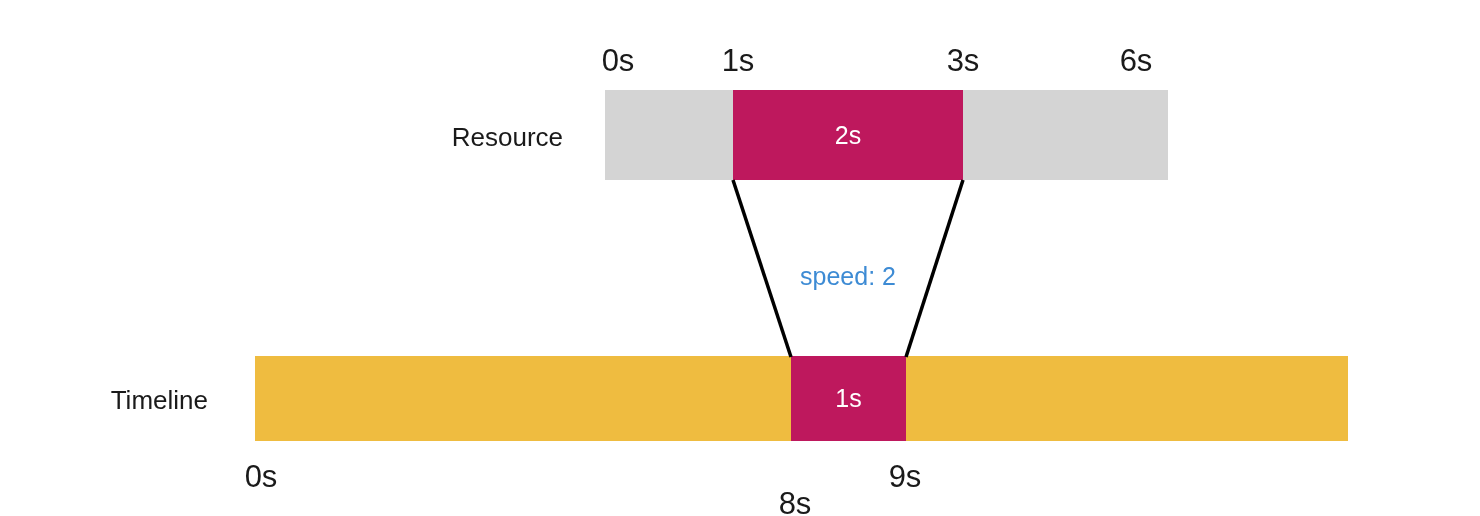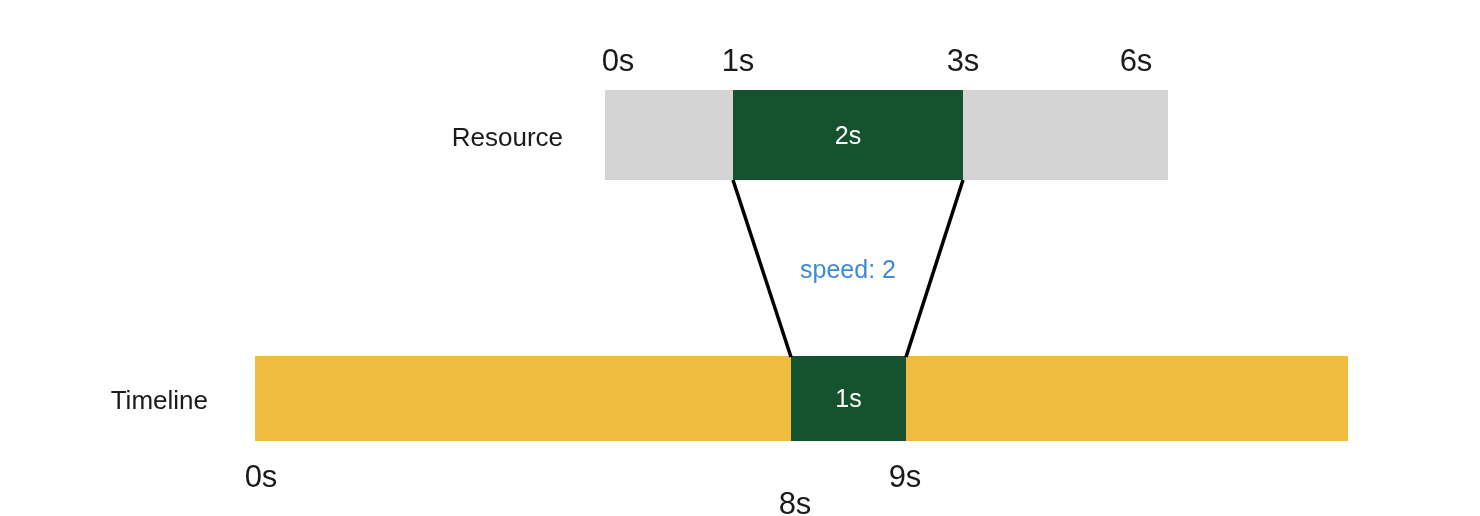--- a/index.html
+++ b/index.html
@@ -45,21 +45,21 @@
     box-sizing: border-box;
   }
   .bar-resource-track {
     background: #d4d4d4;
   }
   .bar-timeline-track {
     background: #efbc40;
   }
   .seg-active {
     position: absolute;
-    background: #14532d;
+    background: #be185d;
     display: flex;
     align-items: center;
     justify-content: center;
     box-sizing: border-box;
   }
   .seg-label {
     font-size: 25px;
     color: #ffffff;
     line-height: 1;
     white-space: nowrap;
@@ -111,15 +111,15 @@
 
   <div class="tick" style="left:261px; top:461px;">0s</div>
   <div class="tick" style="left:795px; top:488px;">8s</div>
   <div class="tick" style="left:905px; top:461px;text-align:center;">9s</div>
 
   <svg id="connectors" viewBox="0 0 1480 516" xmlns="http://www.w3.org/2000/svg">
     <line x1="733" y1="180" x2="791" y2="357" stroke="#000000" stroke-width="3.5"></line>
     <line x1="963" y1="180" x2="906" y2="357" stroke="#000000" stroke-width="3.5"></line>
   </svg>
 
-  <div class="speed-label" style="left:848px; top:257px;">speed: 2</div>
+  <div class="speed-label" style="left:848px; top:264px;">speed: 2</div>
 
 </div>
 
 </body></html>

